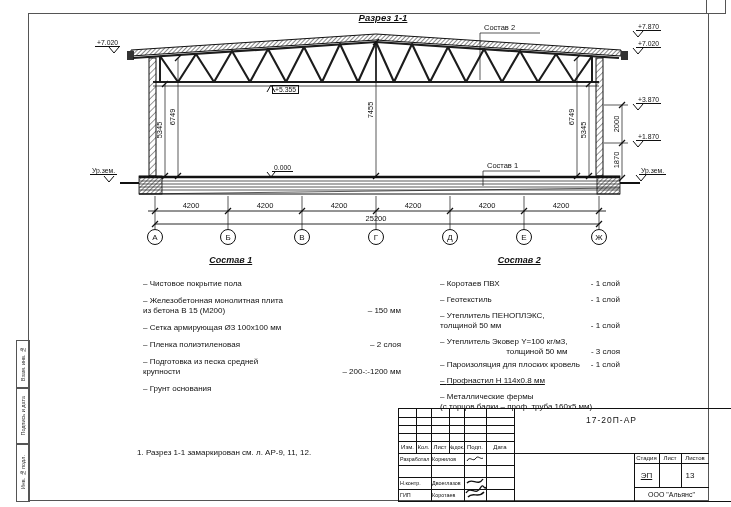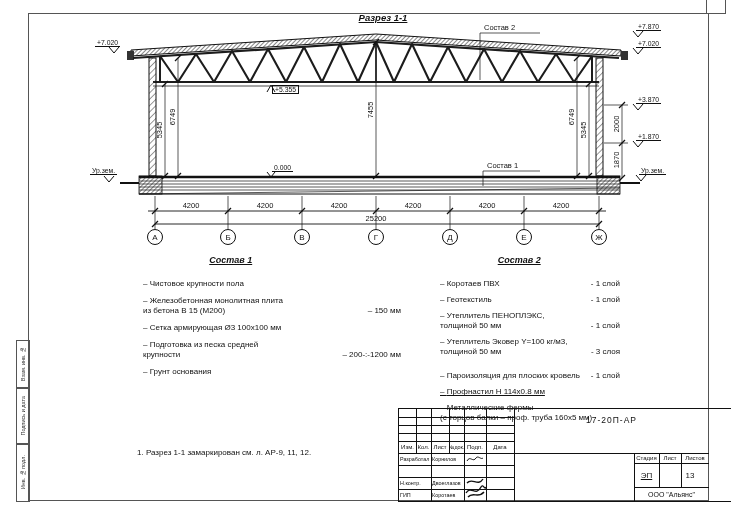--- a/index.html
+++ b/index.html
@@ -177,33 +177,37 @@
 <span class="abs elev" style="left:639px;top:167px;">Ур.зем.</span>
 <span class="abs elev" style="left:272px;top:164px;">0.000</span>
 <span class="abs elev" style="left:272px;top:85px;border:1px solid #111;">+5.355</span>
 
 <span class="abs lead" style="left:484px;top:23px;">Состав 2</span>
 <span class="abs lead" style="left:487px;top:161px;">Состав 1</span>
 
 <div class="abs sostav" style="left:143px;top:255px;">
   <div class="hd">Состав 1</div>
   <div class="s-item">
-    <span class="s-name">Чистовое крупности пола</span>
+    <span class="s-name">Чистовое покрытие пола</span>
     <span class="s-val"></span>
     </div>
   <div class="s-item">
     <span class="s-name">Железобетонная  монолитная плита
 из бетона В 15 (М200)</span>
     <span class="s-val">– 150 мм</span>
     </div>
   <div class="s-item">
     <span class="s-name">Сетка армирующая Ø3 100х100 мм</span>
     <span class="s-val"></span>
     </div>
   <div class="s-item">
+    <span class="s-name">Пленка полиэтиленовая</span>
+    <span class="s-val">–  2 слоя</span>
+    </div>
+  <div class="s-item">
     <span class="s-name">Подготовка из песка средней
 крупности</span>
     <span class="s-val">– 200-:-1200 мм</span>
     </div>
   <div class="s-item">
     <span class="s-name">Грунт основания</span>
     <span class="s-val"></span>
     </div>
 </div>
 
@@ -215,21 +219,21 @@
     </div>
   <div class="s-item" style="margin-bottom:6px;">
     <span class="s-name">Геотекстиль</span>
     <span class="s-val">- 1 слой</span>
     </div>
   <div class="s-item" style="margin-bottom:6px;">
     <span class="s-name">Утеплитель ПЕНОПЛЭКС,
 толщиной 50 мм</span>
     <span class="s-val">- 1 слой</span>
     </div>
-  <div class="s-item" style="margin-bottom:14px;">
+  <div class="s-item" style="margin-bottom:3px;text-align:right;">
     <span class="s-name">Утеплитель Эковер Y=100 кг/м3,
 толщиной 50 мм</span>
     <span class="s-val">- 3 слоя</span>
     </div>
   <div class="s-item" style="margin-bottom:6px;">
     <span class="s-name">Пароизоляция для плоских кровель</span>
     <span class="s-val">- 1 слой</span>
     </div>
   <div class="s-item" style="margin-bottom:6px;text-decoration:underline;">
     <span class="s-name">Профнастил Н 114х0.8 мм</span>

